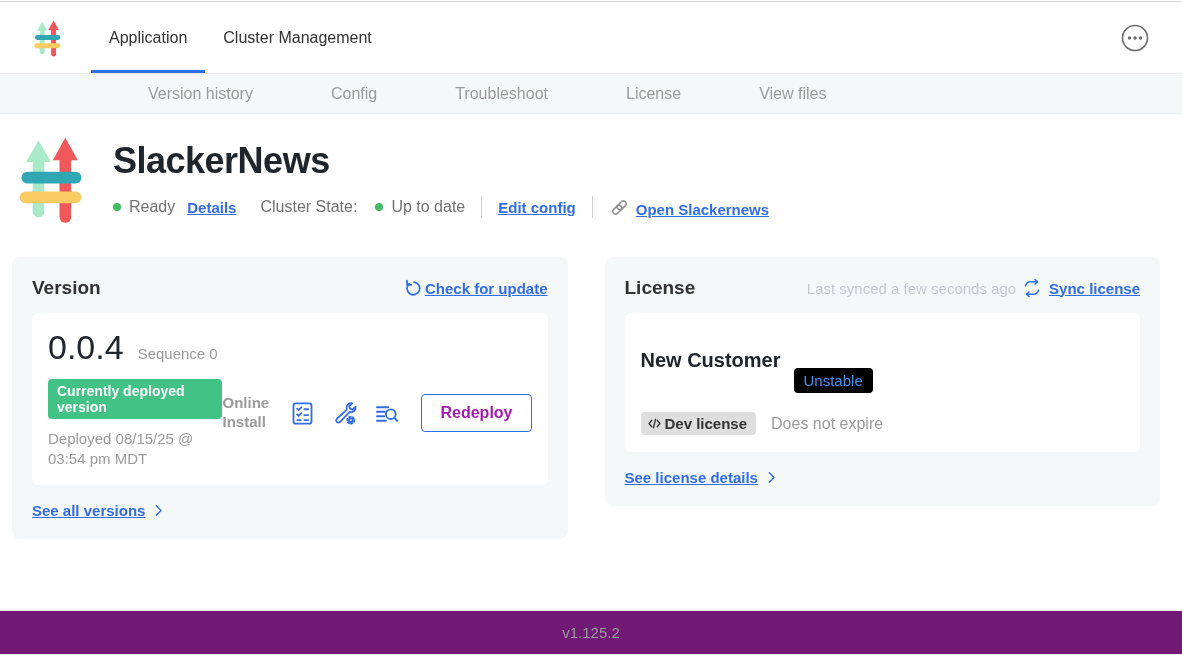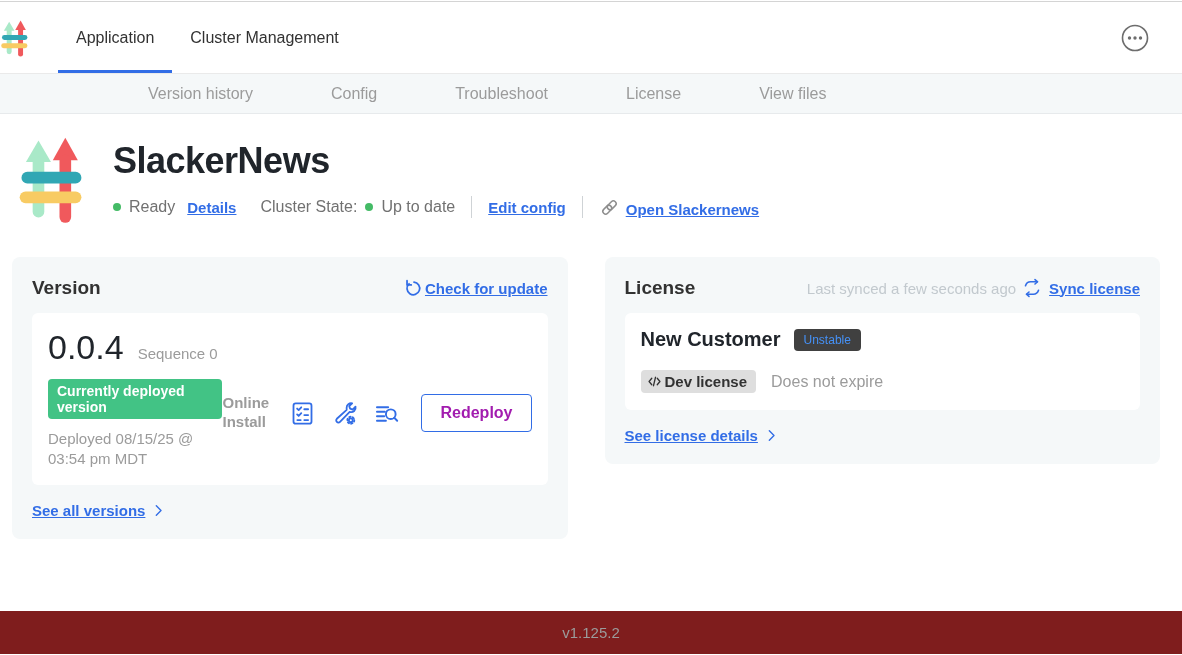--- a/index.html
+++ b/index.html
@@ -2,21 +2,21 @@
 <html><head>
 <meta charset="utf-8">
 <style>
   * { margin:0; padding:0; box-sizing:border-box; }
   html,body { width:1182px; height:655px; overflow:hidden; background:#fff;
     font-family:"Liberation Sans","DejaVu Sans",sans-serif; color:#323232; }
 
   
   .top-spacer { height:2px; background:#fff; border-bottom:1px solid #d4d4d4; }
   .top-nav { height:72px; background:#fff; border-bottom:1px solid #eaeaea;
-    display:flex; align-items:stretch; }
+    display:flex; align-items:stretch; padding-left:33px; }
   .brand-logo { align-self:center; margin-right:29px; display:flex; }
   .top-tab { display:flex; align-items:center; padding:0 18px; font-size:16px;
     color:#323232; cursor:pointer; position:relative; }
   .top-tab.active { font-weight:400; }
   .top-tab.active::after { content:""; position:absolute; left:0; right:0; bottom:0;
     height:3px; background:#326de6; }
   .top-nav-right { margin-left:auto; display:flex; align-items:center; padding-right:32px; }
   .ellipsis-btn { width:30px; height:30px; cursor:pointer; display:flex; }
 
   
@@ -32,21 +32,21 @@
   .content { height:497px; background:#fff; padding-top:20px; }
 
   .app-header { display:flex; padding-left:17px; }
   .app-logo { width:68px; height:90px; flex:0 0 auto; }
   .app-header-text { margin-left:28px; padding-top:6px; }
   .app-title { font-size:36px; font-weight:700; color:#20252b; letter-spacing:-0.5px; }
   .status-row { display:flex; align-items:center; margin-top:14px; font-size:16px; color:#717171; }
   .dot { width:8px; height:8px; border-radius:50%; background:#44bb66; margin-right:8px; flex:0 0 auto; }
   .blue-link { color:#326de6; font-weight:600; text-decoration:underline; font-size:15px; cursor:pointer; }
   .status-row .details-link { margin-left:12px; font-size:15px; }
-  .cluster-label { margin-left:24px; margin-right:8px; }
+  .cluster-label { margin-left:24px; margin-right:18px; }
   .vdiv { width:1px; height:22px; background:#cfd3d6; margin:0 16px; }
   .open-app { display:flex; align-items:flex-end; gap:6px; }
 
   
   .cards-row { display:flex; gap:37px; padding:33px 22px 0 12px; align-items:flex-start; }
   .card { flex:1 1 0; background:#f5f8f9; border-radius:8px; padding:20px; }
   .card-head { display:flex; align-items:center; }
   .card-title { font-size:19px; font-weight:700; color:#323232; }
   .head-right { margin-left:auto; display:flex; align-items:center; gap:0; }
   .inner-card { background:#fff; border-radius:6px; margin-top:14px; padding:15px 16px 17px; }
@@ -61,30 +61,30 @@
   .inner-right { margin-left:auto; display:flex; align-items:center; gap:15px; padding-top:30px; }
   .install-type { font-size:15px; font-weight:700; color:#9b9b9b; width:52px; line-height:1.25; }
   .action-icon { width:27px; height:27px; cursor:pointer; display:flex; }
   .redeploy-btn { background:#fff; border:1px solid #326de6; color:#a21caf; font-weight:700;
     font-size:16px; padding:9px 18px; border-radius:4px; cursor:pointer; margin-left:6px;
     font-family:inherit; }
   .card-footer-link { display:flex; align-items:center; gap:6px; margin-top:17px; }
 
   .customer-line { display:flex; align-items:center; }
   .customer-name { font-size:20px; font-weight:700; color:#20252b; }
-  .channel-badge { margin-left:13px; background:#404040; color:#4591f7; font-size:12px;
-    padding:4px 10px; border-radius:4px; }
+  .channel-badge { margin-left:13px; background:#000000; color:#4591f7; font-size:15px;
+    padding:4px 10px; border-radius:4px;margin-top:40px; }
   .license-line2 { display:flex; align-items:center; margin-top:19px; }
   .dev-badge { background:#dedede; color:#323232; font-size:15px; font-weight:700;
     padding:3px 9px 3px 5px; border-radius:4px; display:inline-flex; align-items:center; gap:2px; }
   .expiry { margin-left:15px; font-size:16px; color:#9b9b9b; }
   .last-synced { font-size:15px; color:#c2c9ce; margin-right:6px; }
 
   
-  .footer { height:43px; background:#7f1d1d; display:flex; align-items:center;
+  .footer { height:43px; background:#701a75; display:flex; align-items:center;
     justify-content:center; font-size:15px; color:#9b9b9b; }
 
   .chev { flex:0 0 auto; }
 </style>
 </head>
 <body>
 
 <svg width="0" height="0" style="position:absolute">
   <defs>
     <g id="hash-logo">

